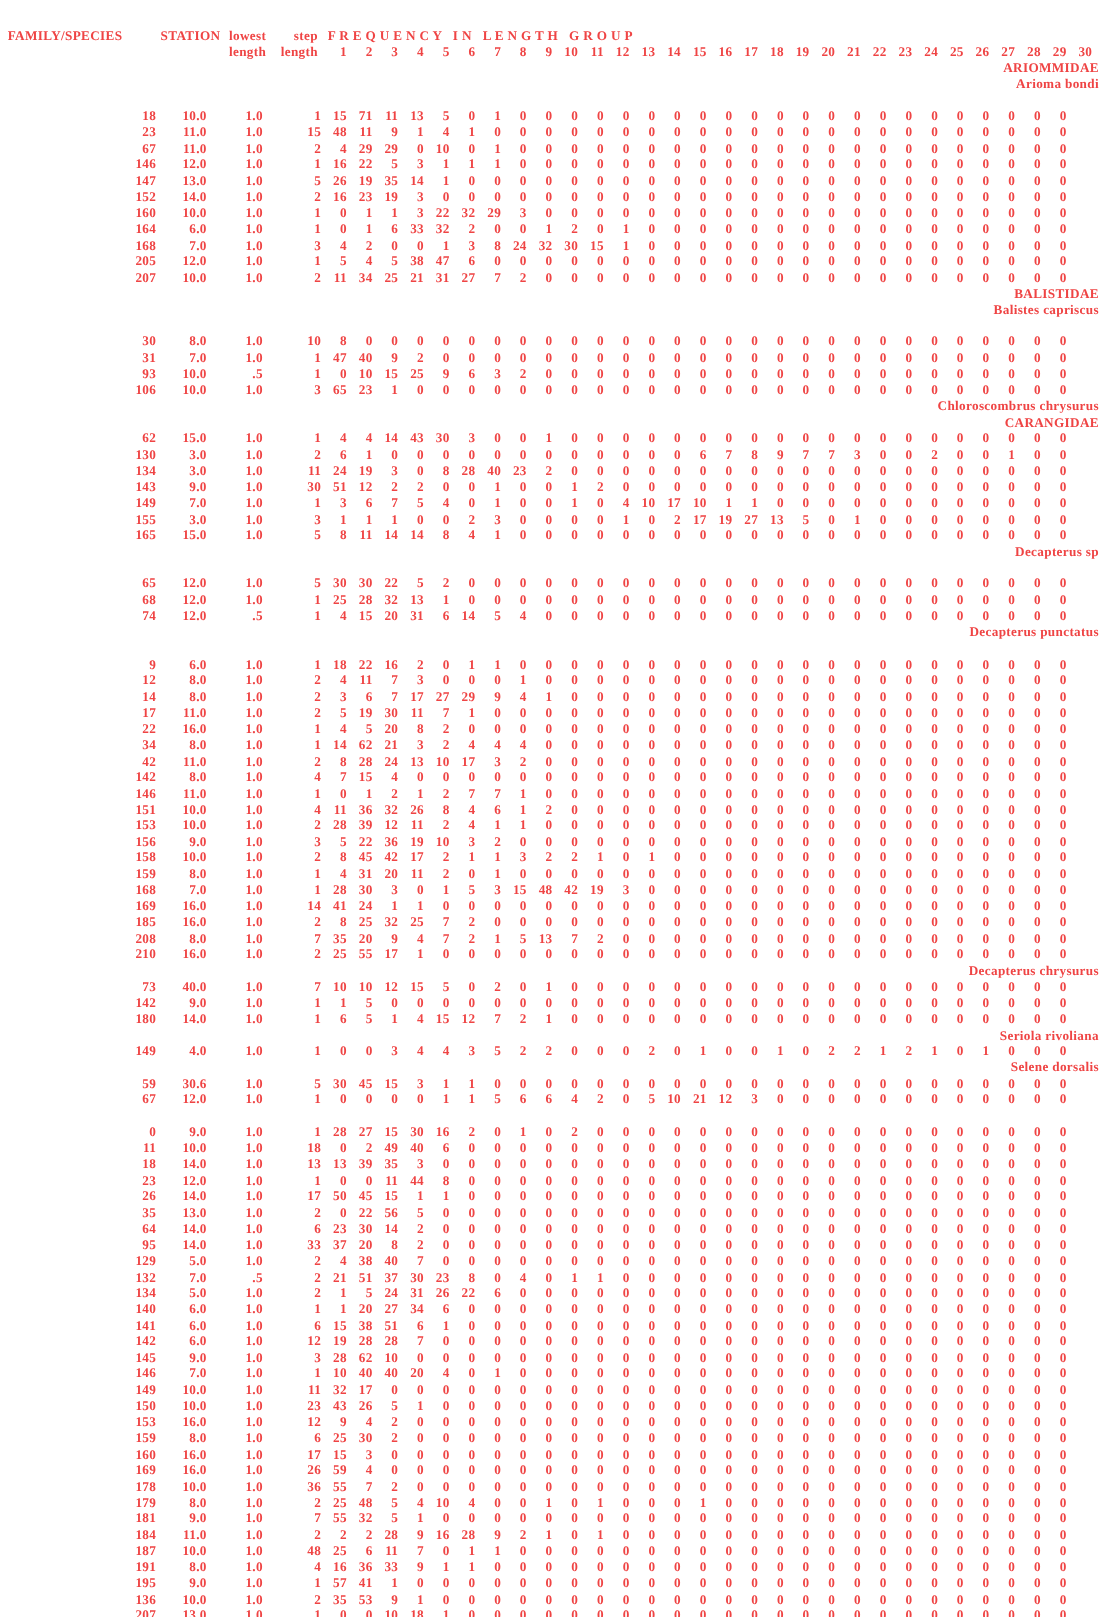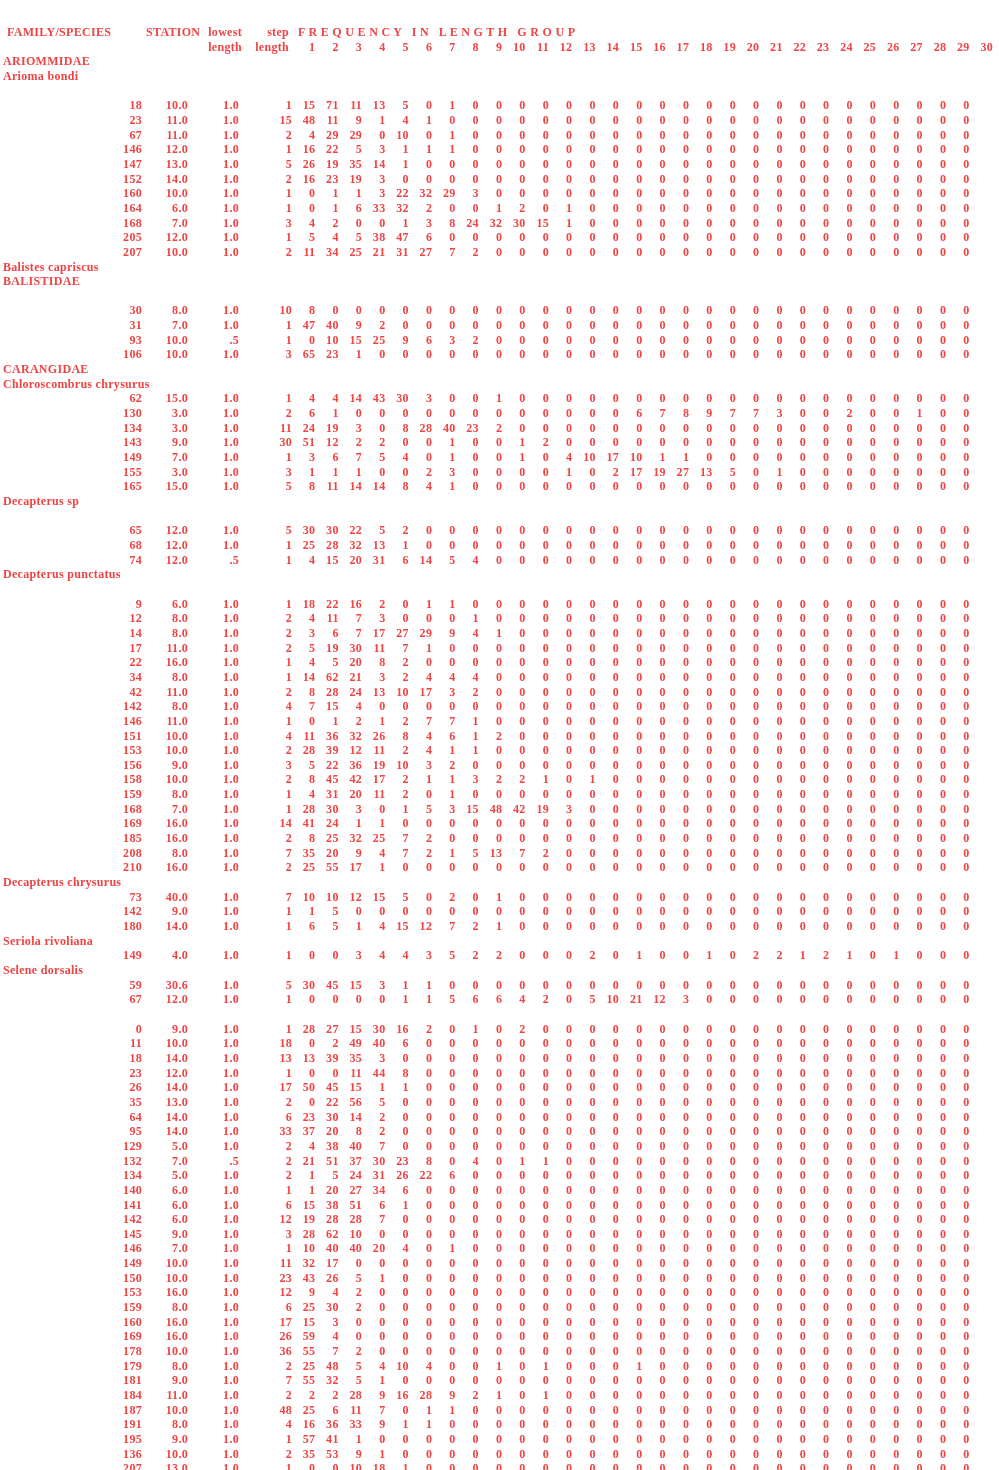--- a/index.html
+++ b/index.html
@@ -27,21 +27,21 @@
   .c-station, .c-lowest, .c-step, .c-num, .c-colnum { text-align:right; }
   .c-station { padding-right:4px; }
   .c-lowest  { padding-right:6px; }
   .c-step    { padding-right:9px; }
   .c-num, .c-colnum { padding-right:6px; }
   .c-freqtitle {
     grid-column:5 / -1;
     padding-right:90px;
     white-space:pre;
   }
-  .c-label { grid-column:1 / -1; padding-left:3px; }
+  .c-label { grid-column:1 / -1; padding-left:3px;text-align:right; }
   .row.blank { }
 </style>
 </head>
 <body>
 
 <div class="page">
   <div class="row">
     <div class="cell c-famspec">FAMILY/SPECIES</div>
     <div class="cell c-station">STATION</div>
     <div class="cell c-lowest">lowest</div>
@@ -470,25 +470,25 @@
         <div class="cell c-num">0</div>
         <div class="cell c-num">0</div>
         <div class="cell c-num">0</div>
         <div class="cell c-num">0</div>
         <div class="cell c-num">0</div>
         <div class="cell c-num">0</div>
         <div class="cell c-num">0</div>
         <div class="cell c-num">0</div>
         <div class="cell c-num">0</div>
       </div>
+      <div class="row family">
+        <div class="cell c-label">BALISTIDAE</div>
+      </div>
       <div class="row species">
         <div class="cell c-label">Balistes capriscus</div>
-      </div>
-      <div class="row family">
-        <div class="cell c-label">BALISTIDAE</div>
       </div>
       <div class="row blank"></div>
       <div class="row data">
         <div class="cell c-station">30</div>
         <div class="cell c-lowest">8.0</div>
         <div class="cell c-step">1.0</div>
         <div class="cell c-num">10</div>
         <div class="cell c-num">8</div>
         <div class="cell c-num">0</div>
         <div class="cell c-num">0</div>
@@ -617,25 +617,25 @@
         <div class="cell c-num">0</div>
         <div class="cell c-num">0</div>
         <div class="cell c-num">0</div>
         <div class="cell c-num">0</div>
         <div class="cell c-num">0</div>
         <div class="cell c-num">0</div>
         <div class="cell c-num">0</div>
         <div class="cell c-num">0</div>
         <div class="cell c-num">0</div>
       </div>
+      <div class="row species">
+        <div class="cell c-label">Chloroscombrus chrysurus</div>
+      </div>
       <div class="row family">
         <div class="cell c-label">CARANGIDAE</div>
-      </div>
-      <div class="row species">
-        <div class="cell c-label">Chloroscombrus chrysurus</div>
       </div>
       <div class="row data">
         <div class="cell c-station">62</div>
         <div class="cell c-lowest">15.0</div>
         <div class="cell c-step">1.0</div>
         <div class="cell c-num">1</div>
         <div class="cell c-num">4</div>
         <div class="cell c-num">4</div>
         <div class="cell c-num">14</div>
         <div class="cell c-num">43</div>

